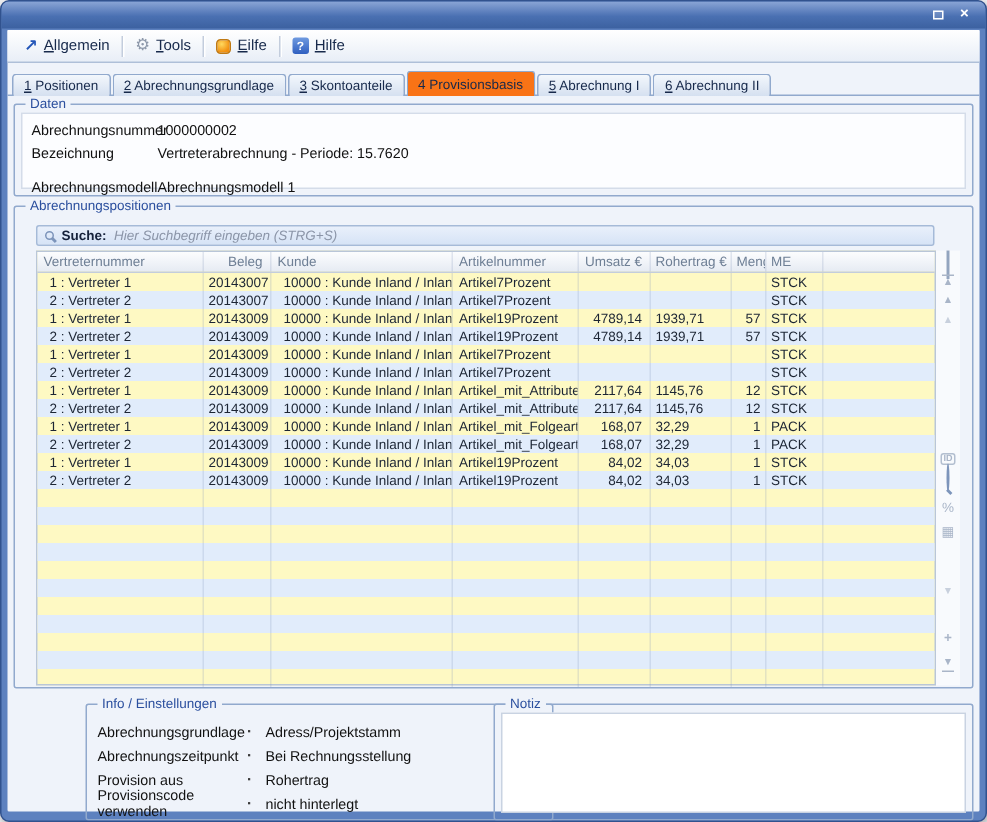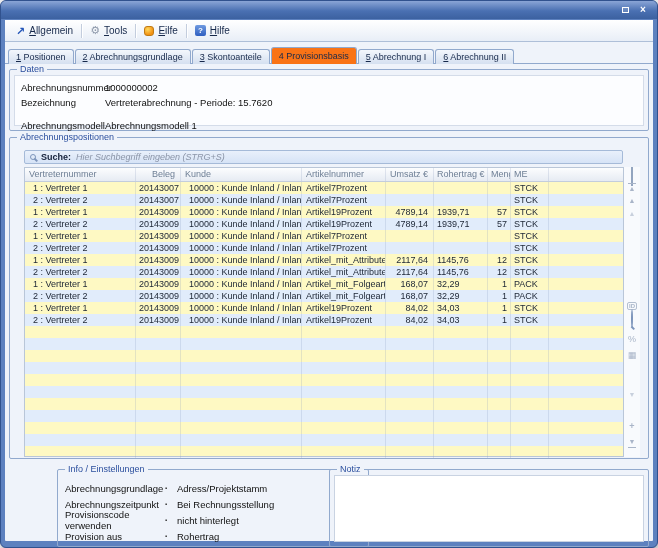--- a/index.html
+++ b/index.html
@@ -481,28 +481,28 @@
           <span class="ilbl">Abrechnungsgrundlage</span>
           <span class="blt">▪</span>
           <span class="ival">Adress/Projektstamm</span>
         </div>
         <div class="inforow">
           <span class="ilbl">Abrechnungszeitpunkt</span>
           <span class="blt">▪</span>
           <span class="ival">Bei Rechnungsstellung</span>
         </div>
         <div class="inforow">
+          <span class="ilbl">Provision aus</span>
+          <span class="blt">▪</span>
+          <span class="ival">Rohertrag</span>
+        </div>
+        <div class="inforow">
           <span class="ilbl">Provisionscode verwenden</span>
           <span class="blt">▪</span>
           <span class="ival">nicht hinterlegt</span>
-        </div>
-        <div class="inforow">
-          <span class="ilbl">Provision aus</span>
-          <span class="blt">▪</span>
-          <span class="ival">Rohertrag</span>
         </div>
       </div>
 
       <div class="grp" id="grp-notiz">
         <span class="grp-label">Notiz</span>
         <textarea id="notiz-area" style=""></textarea>
       </div>
 
     </div>
   </div>

